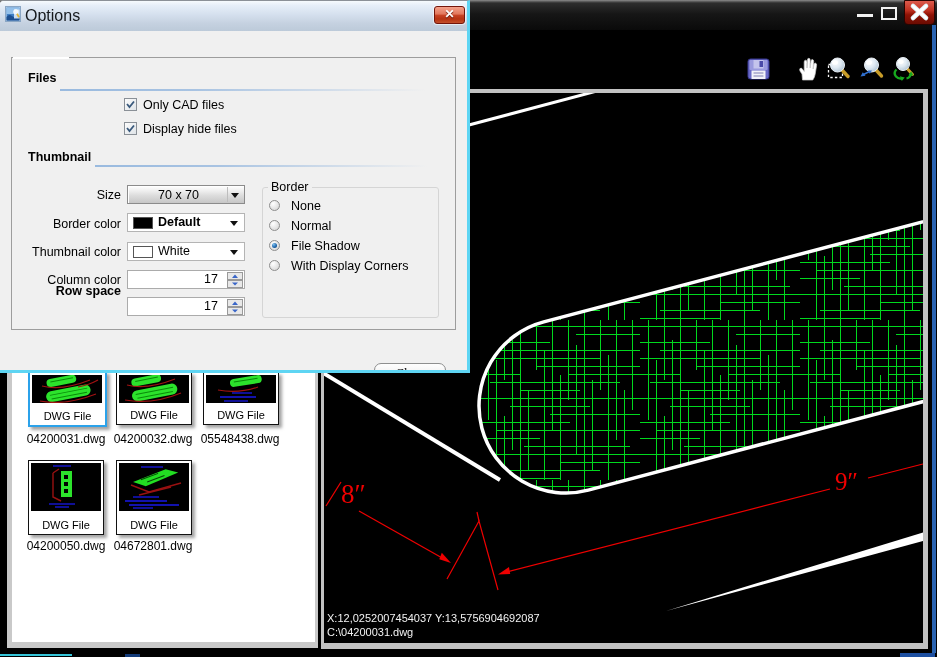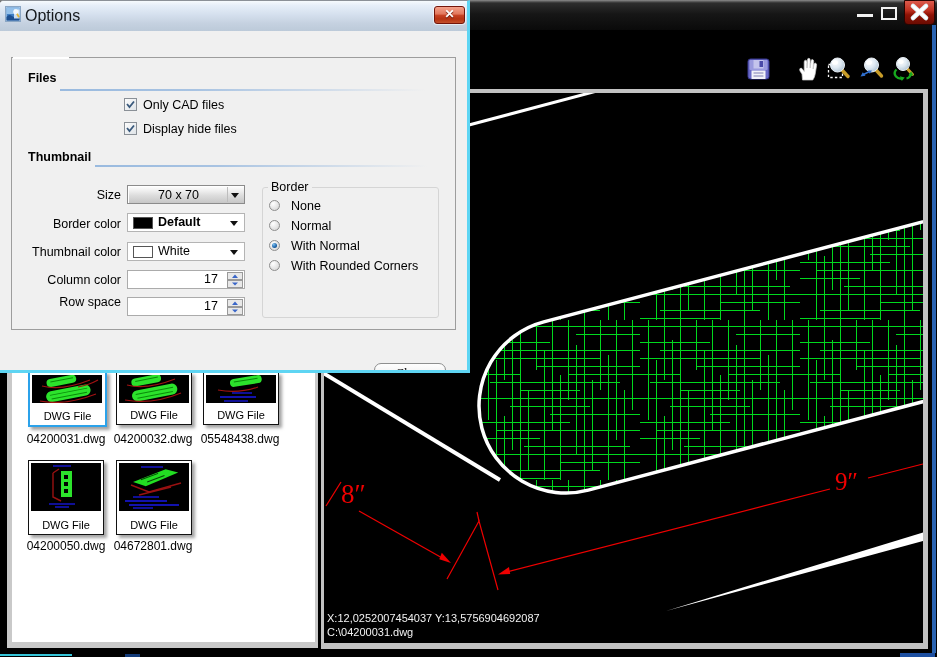--- a/index.html
+++ b/index.html
@@ -396,21 +396,21 @@
     <div style="position:absolute;right:1px;top:1px;width:16px;height:15px;">
       <svg width="16" height="16">
         <rect x="0.5" y="0.5" width="15" height="7" fill="#e8e8e8" stroke="#999"></rect>
         <rect x="0.5" y="8.5" width="15" height="7" fill="#e8e8e8" stroke="#999"></rect>
         <polygon points="8,2.5 11,6 5,6" fill="#3a66c8"></polygon>
         <polygon points="8,13.5 11,10.5 5,10.5" fill="#3a66c8"></polygon>
       </svg>
     </div>
   </div>
 
-  <div class="lblr" style="top:294px;">Row space</div>
+  <div class="lblr" style="top:283px;font-weight:bold;">Row space</div>
   <div class="combo" style="top:296px;background:#fff;border:1px solid #ababab;">
     <div style="position:absolute;right:26px;top:1px;">17</div>
     <div style="position:absolute;right:1px;top:1px;width:16px;height:15px;">
       <svg width="16" height="16">
         <rect x="0.5" y="0.5" width="15" height="7" fill="#e8e8e8" stroke="#999"></rect>
         <rect x="0.5" y="8.5" width="15" height="7" fill="#e8e8e8" stroke="#999"></rect>
         <polygon points="8,2.5 11,6 5,6" fill="#3a66c8"></polygon>
         <polygon points="8,13.5 11,10.5 5,10.5" fill="#3a66c8"></polygon>
       </svg>
     </div>
@@ -420,21 +420,21 @@
      border:1px solid #d5d5d5;border-radius:3px;"></div>
   <div class="abs" style="left:268px;top:179px;background:#f0f0f0;padding:0 3px;">Border</div>
 
   <div class="radio" style="top:199px;"></div>
   <div class="abs" style="left:291px;top:198px;">None</div>
   <div class="radio" style="top:219px;"></div>
   <div class="abs" style="left:291px;top:218px;">Normal</div>
   <div class="radio" style="top:239px;">
       <div style="position:absolute;left:2px;top:2px;width:5px;height:5px;border-radius:50%;background:radial-gradient(circle at 35% 30%,#7ec0f0,#1c63a8 60%,#0d3c6e);"></div>
     </div>
-  <div class="abs" style="left:291px;top:238px;">With Normal</div>
+  <div class="abs" style="left:291px;top:238px;">File Shadow</div>
   <div class="radio" style="top:259px;"></div>
-  <div class="abs" style="left:291px;top:258px;">With Rounded Corners</div>
+  <div class="abs" style="left:291px;top:258px;">With Display Corners</div>
 
   <div class="abs" style="left:374px;top:362px;width:72px;height:21px;box-sizing:border-box;
      border:1px solid #8e8f8f;border-radius:7px;
      background:linear-gradient(180deg,#fefefe 0,#f4f4f4 45%,#e4e4e4 55%,#dcdcdc 100%);
      text-align:center;line-height:19px;font-family:Liberation Serif, serif;"><span style="text-decoration:underline;">C</span>lose</div>
 </div>
 
 </body></html>

